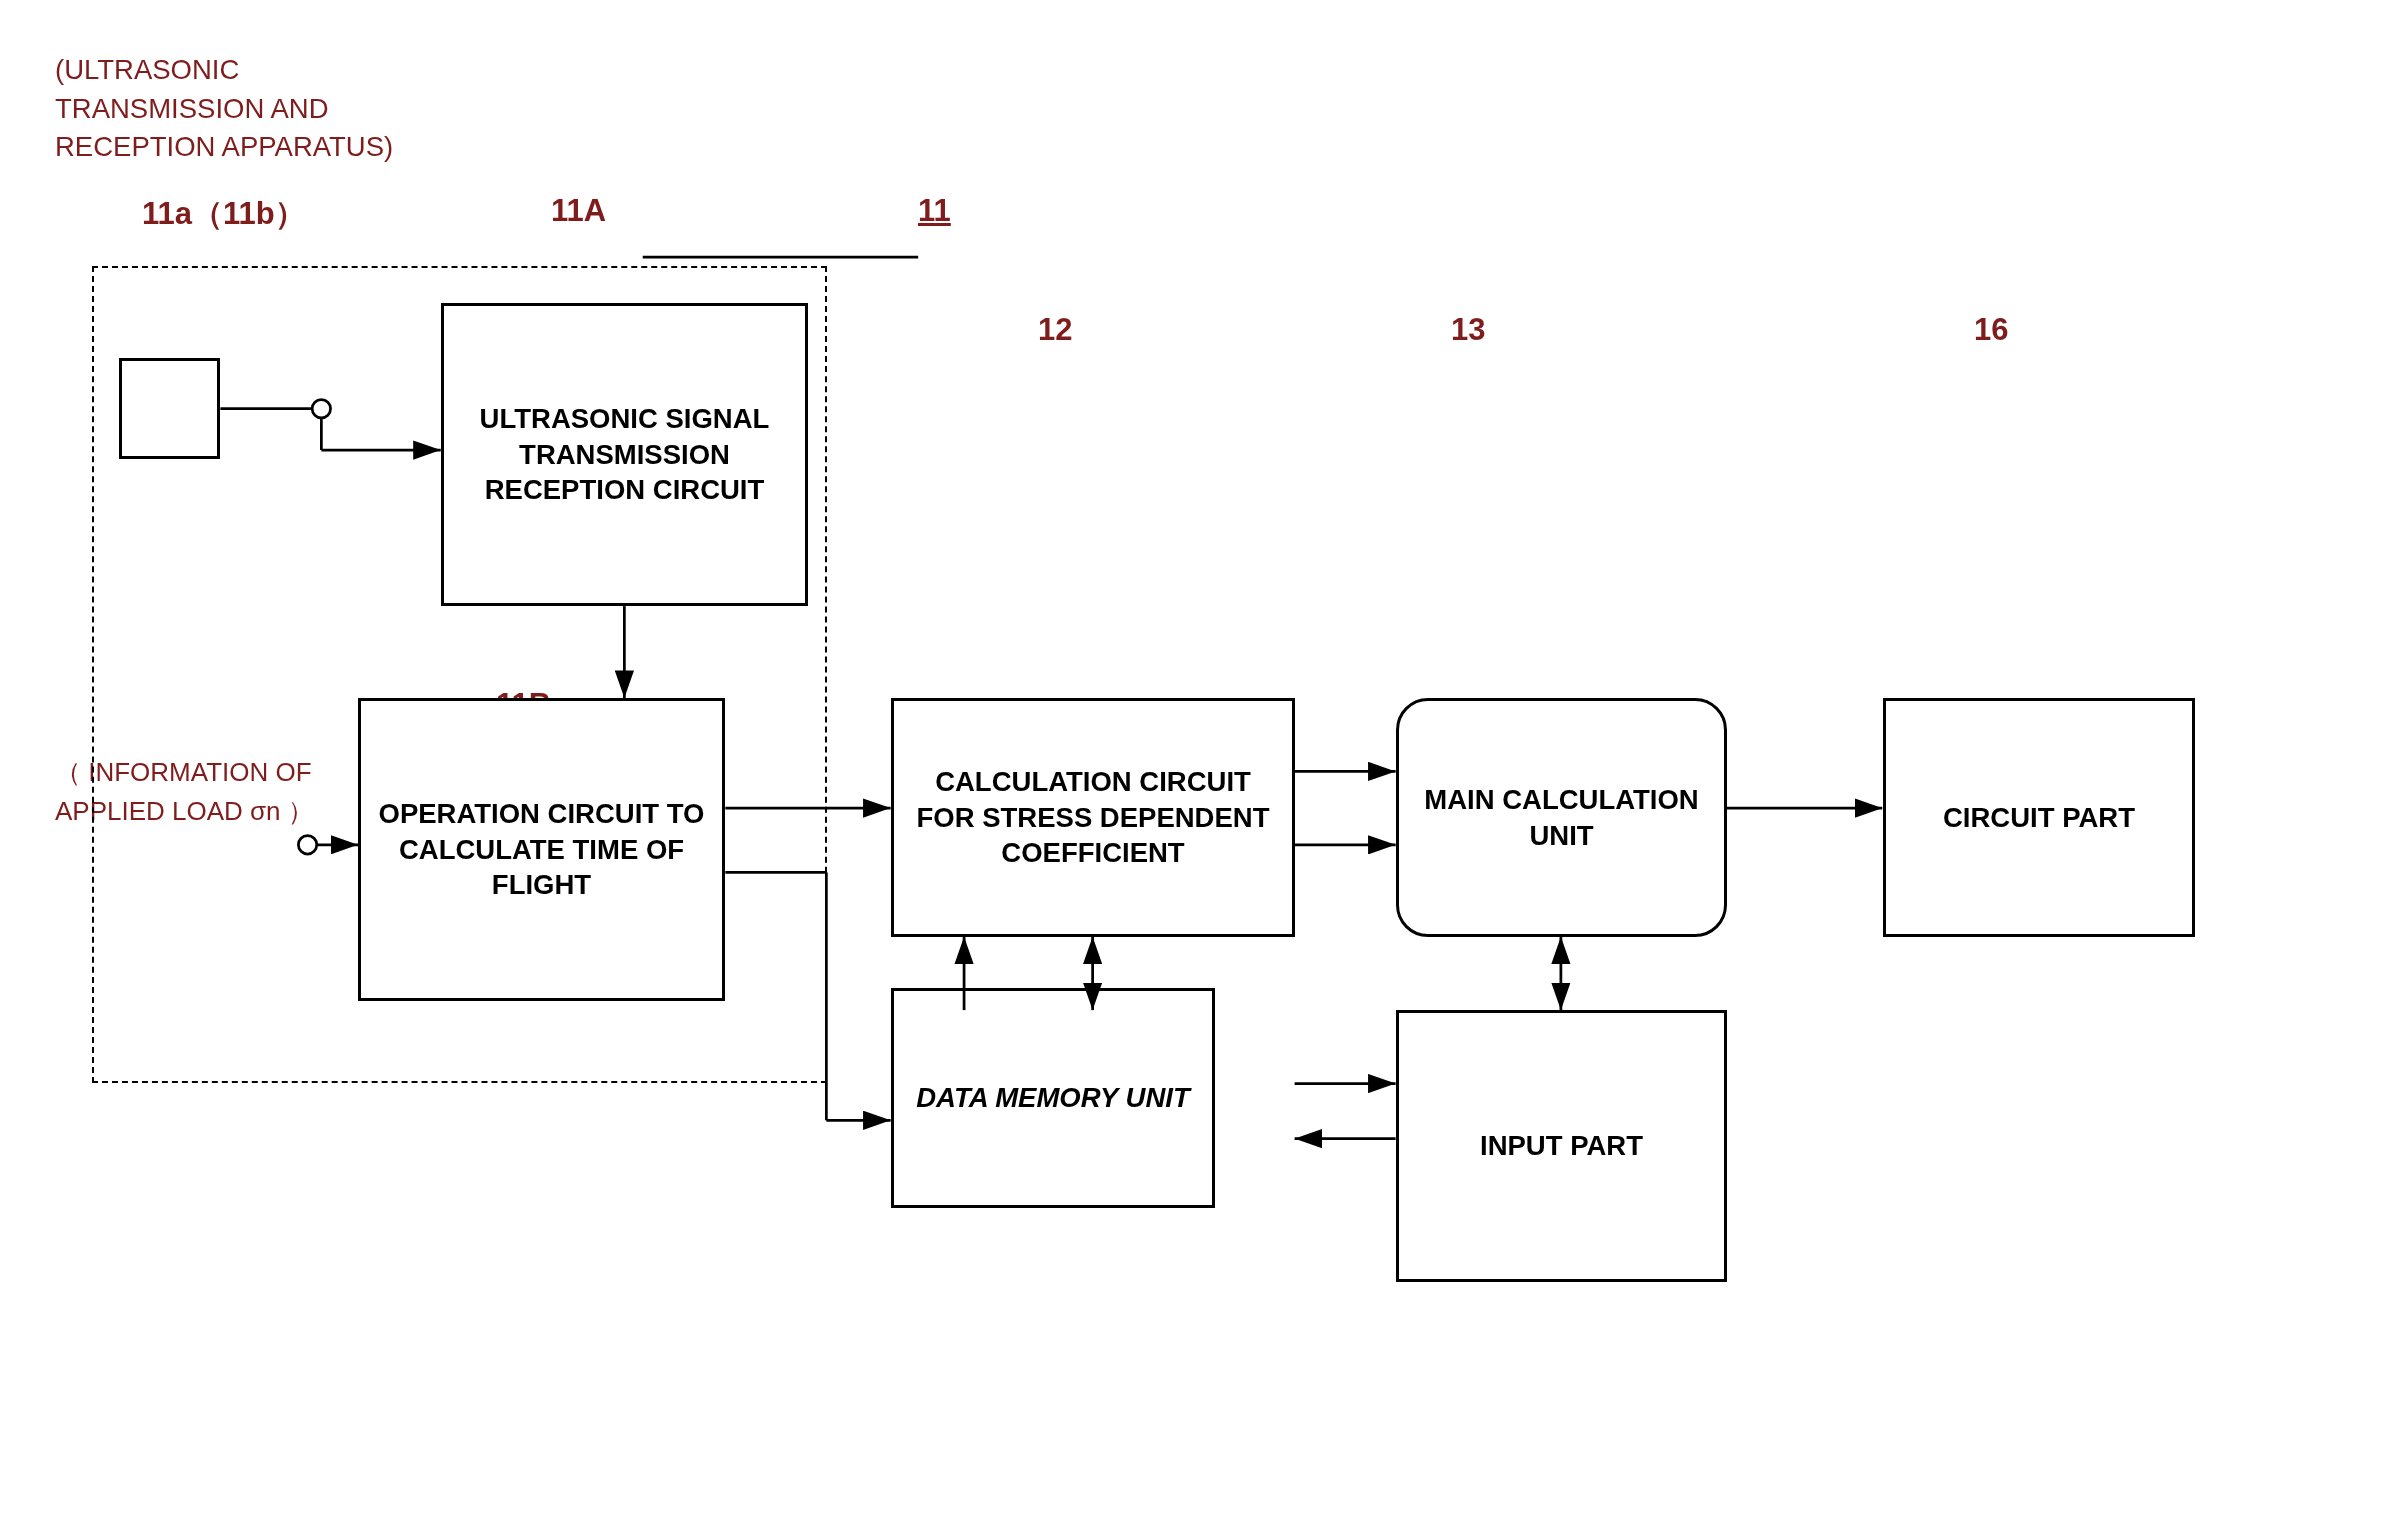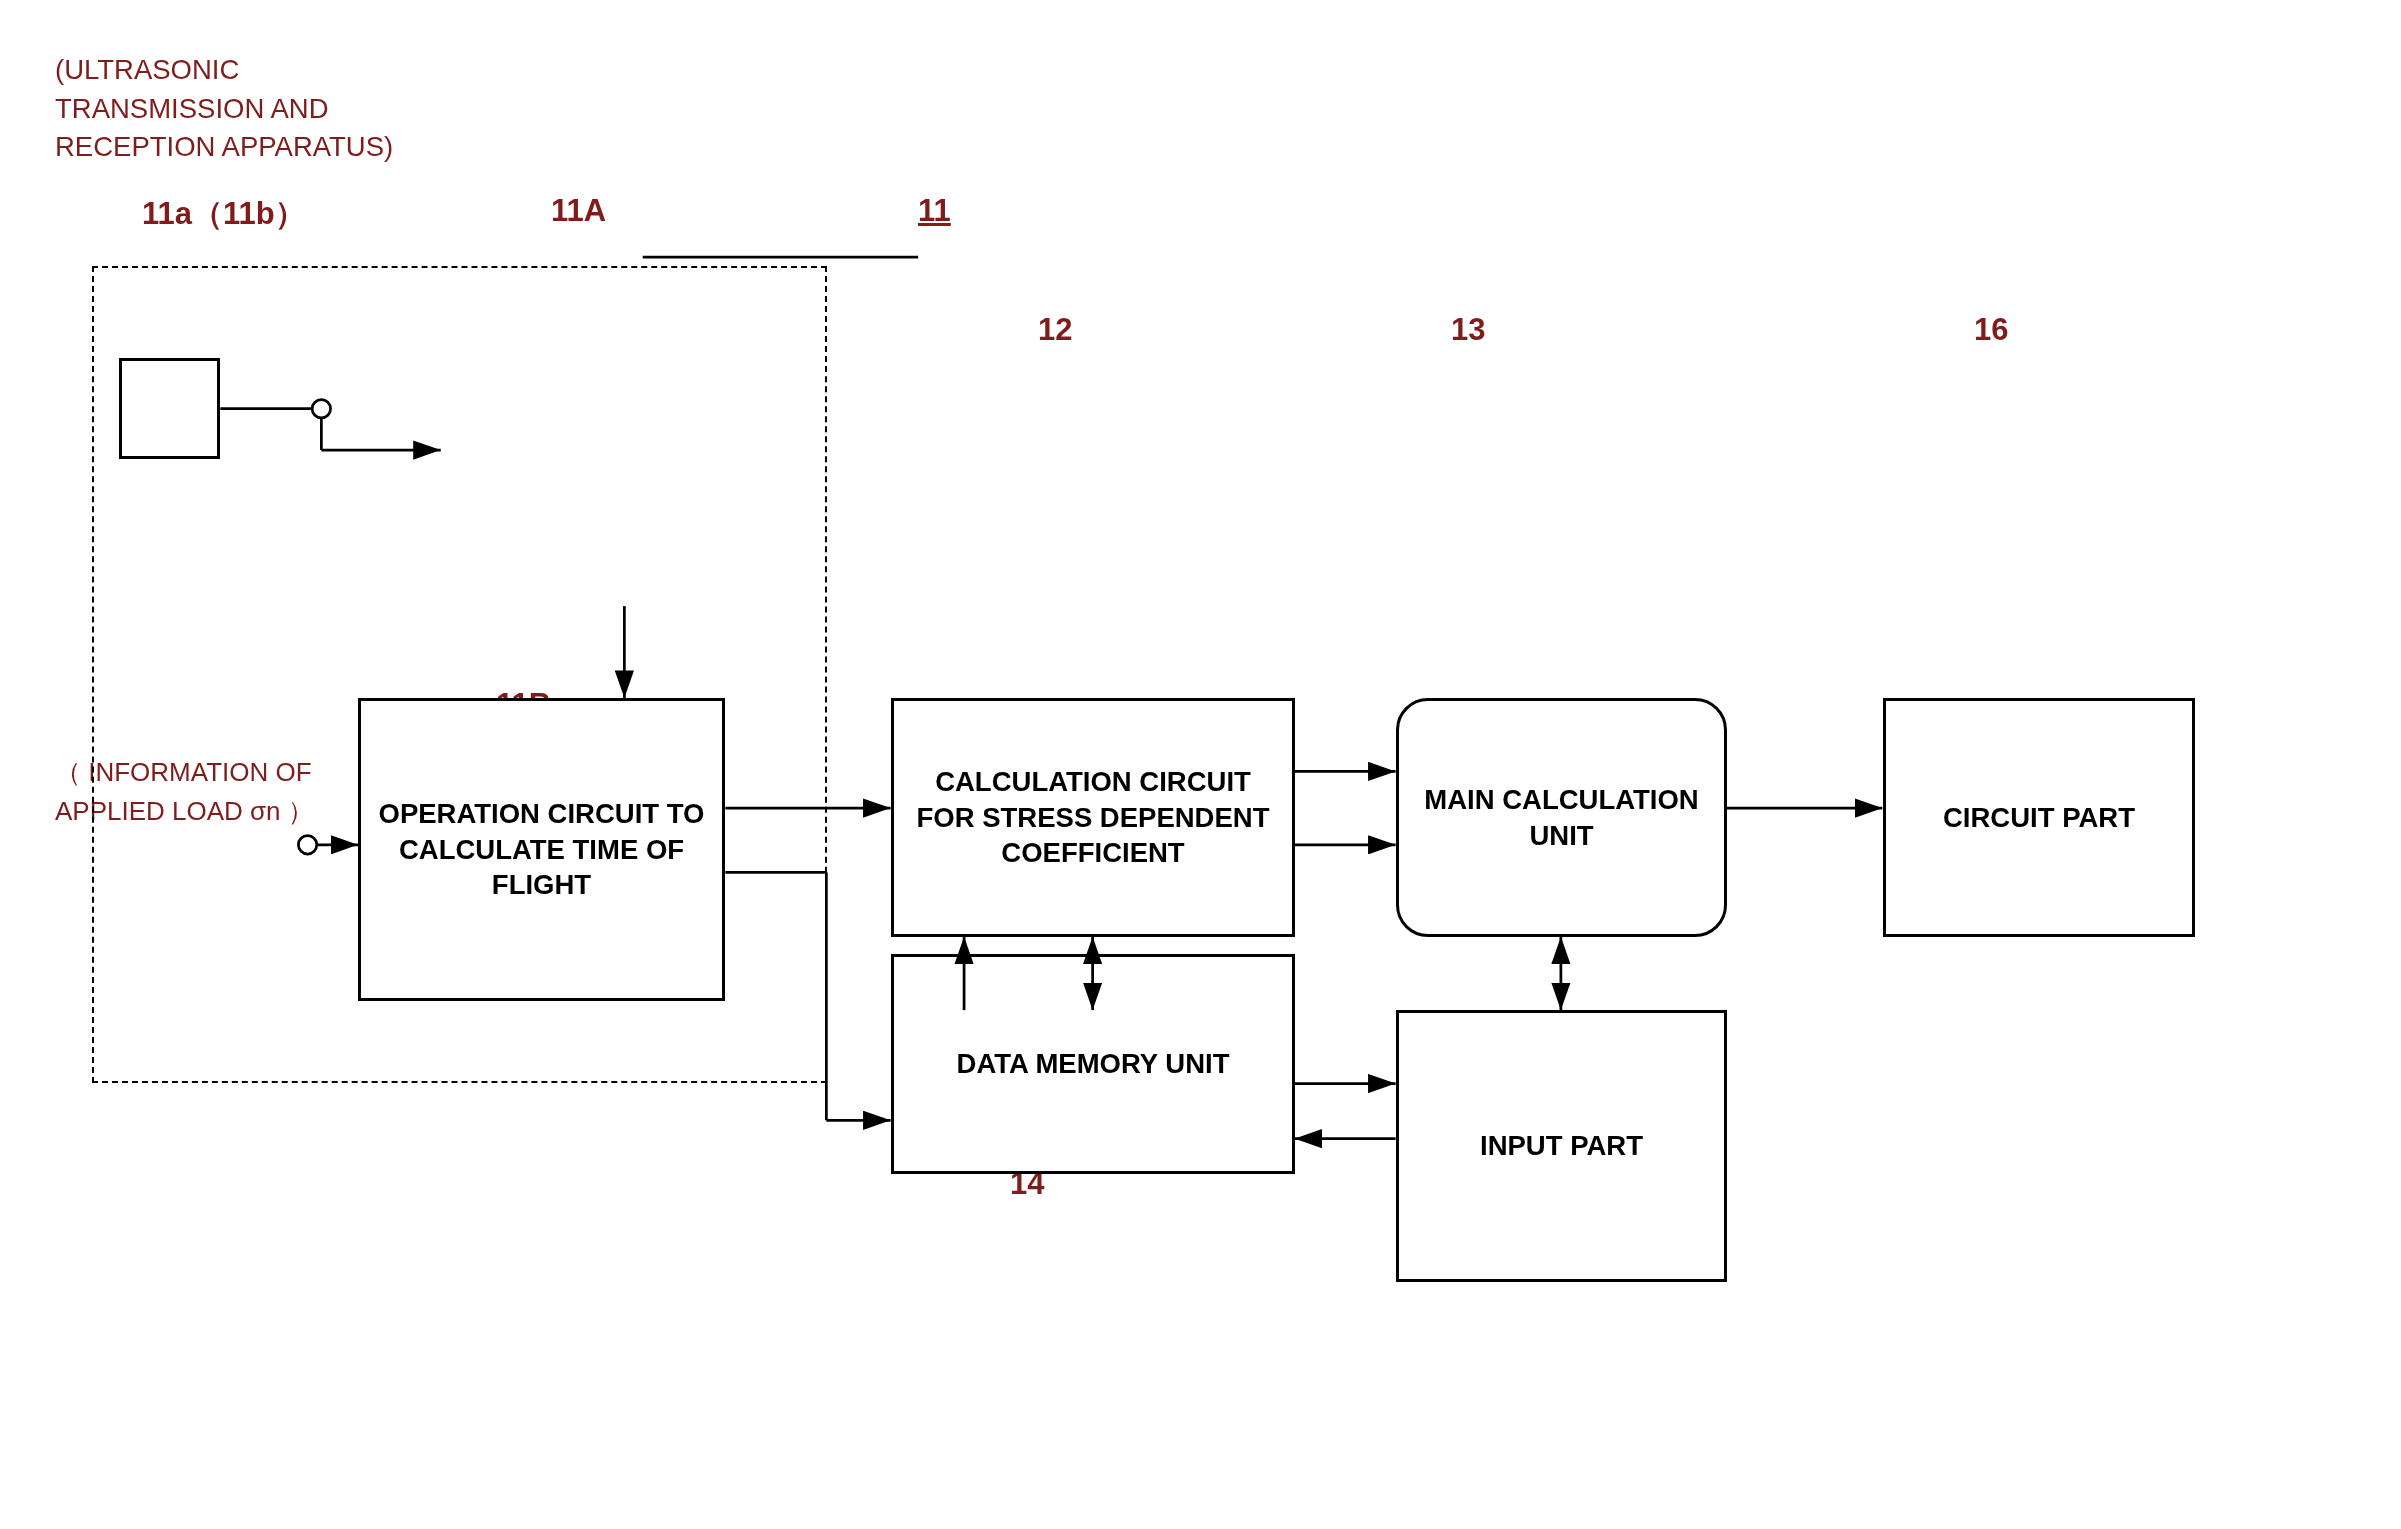--- a/index.html
+++ b/index.html
@@ -67,20 +67,23 @@
 
   <div class="label-text bold" style="left:142px; top:193px; font-size:31px;">11a（11b）</div>
 
   <div class="label-text bold" style="left:551px; top:193px; font-size:31px;">11A</div>
 
   <div class="label-text bold" style="left:918px; top:193px; font-size:31px; text-decoration:underline;">11</div>
 
 
   <div class="sensor-box" style="left:119px; top:358px; width:101px; height:101px;"></div>
 
+  <div class="box" style="left:441px; top:303px; width:367px; height:303px;">ULTRASONIC SIGNAL
+TRANSMISSION
+RECEPTION CIRCUIT</div>
 
   <div class="label-text bold" style="left:496px; top:643px; font-size:31px;margin-top:44px;">11B</div>
 
   <div class="box" style="left:358px; top:698px; width:367px; height:303px;">OPERATION CIRCUIT
 TO CALCULATE
 TIME OF FLIGHT</div>
 
   <div class="label-text" style="left:55px; top:753px; font-size:26px; white-space:pre-line; line-height:1.5;">（ INFORMATION OF
 APPLIED LOAD σn ）</div>
 
@@ -97,21 +100,21 @@
 CALCULATION
 UNIT</div>
 
   <div class="label-text bold" style="left:1974px; top:312px; font-size:31px;">16</div>
 
   <div class="box" style="left:1883px; top:698px; width:312px; height:239px;">CIRCUIT
 PART</div>
 
   <div class="label-text bold" style="left:1010px; top:1166px; font-size:31px;">14</div>
 
-  <div class="box" style="left:891px; top:954px; width:404px; height:220px;">DATA MEMORY
+  <div class="box" style="left:891px; top:988px; width:324px; height:220px;font-style:italic;">DATA MEMORY
 UNIT</div>
 
   <div class="label-text bold" style="left:1488px; top:1166px; font-size:31px;">15</div>
 
   <div class="box" style="left:1396px; top:1010px; width:331px; height:272px;">INPUT  PART</div>
 
   <div class="dashed-rect" style="left:92px; top:266px; width:735px; height:817px;"></div>
 
   <svg class="diagram-svg" viewBox="0 0 2615 1665" width="2401" height="1529">
     <defs>

